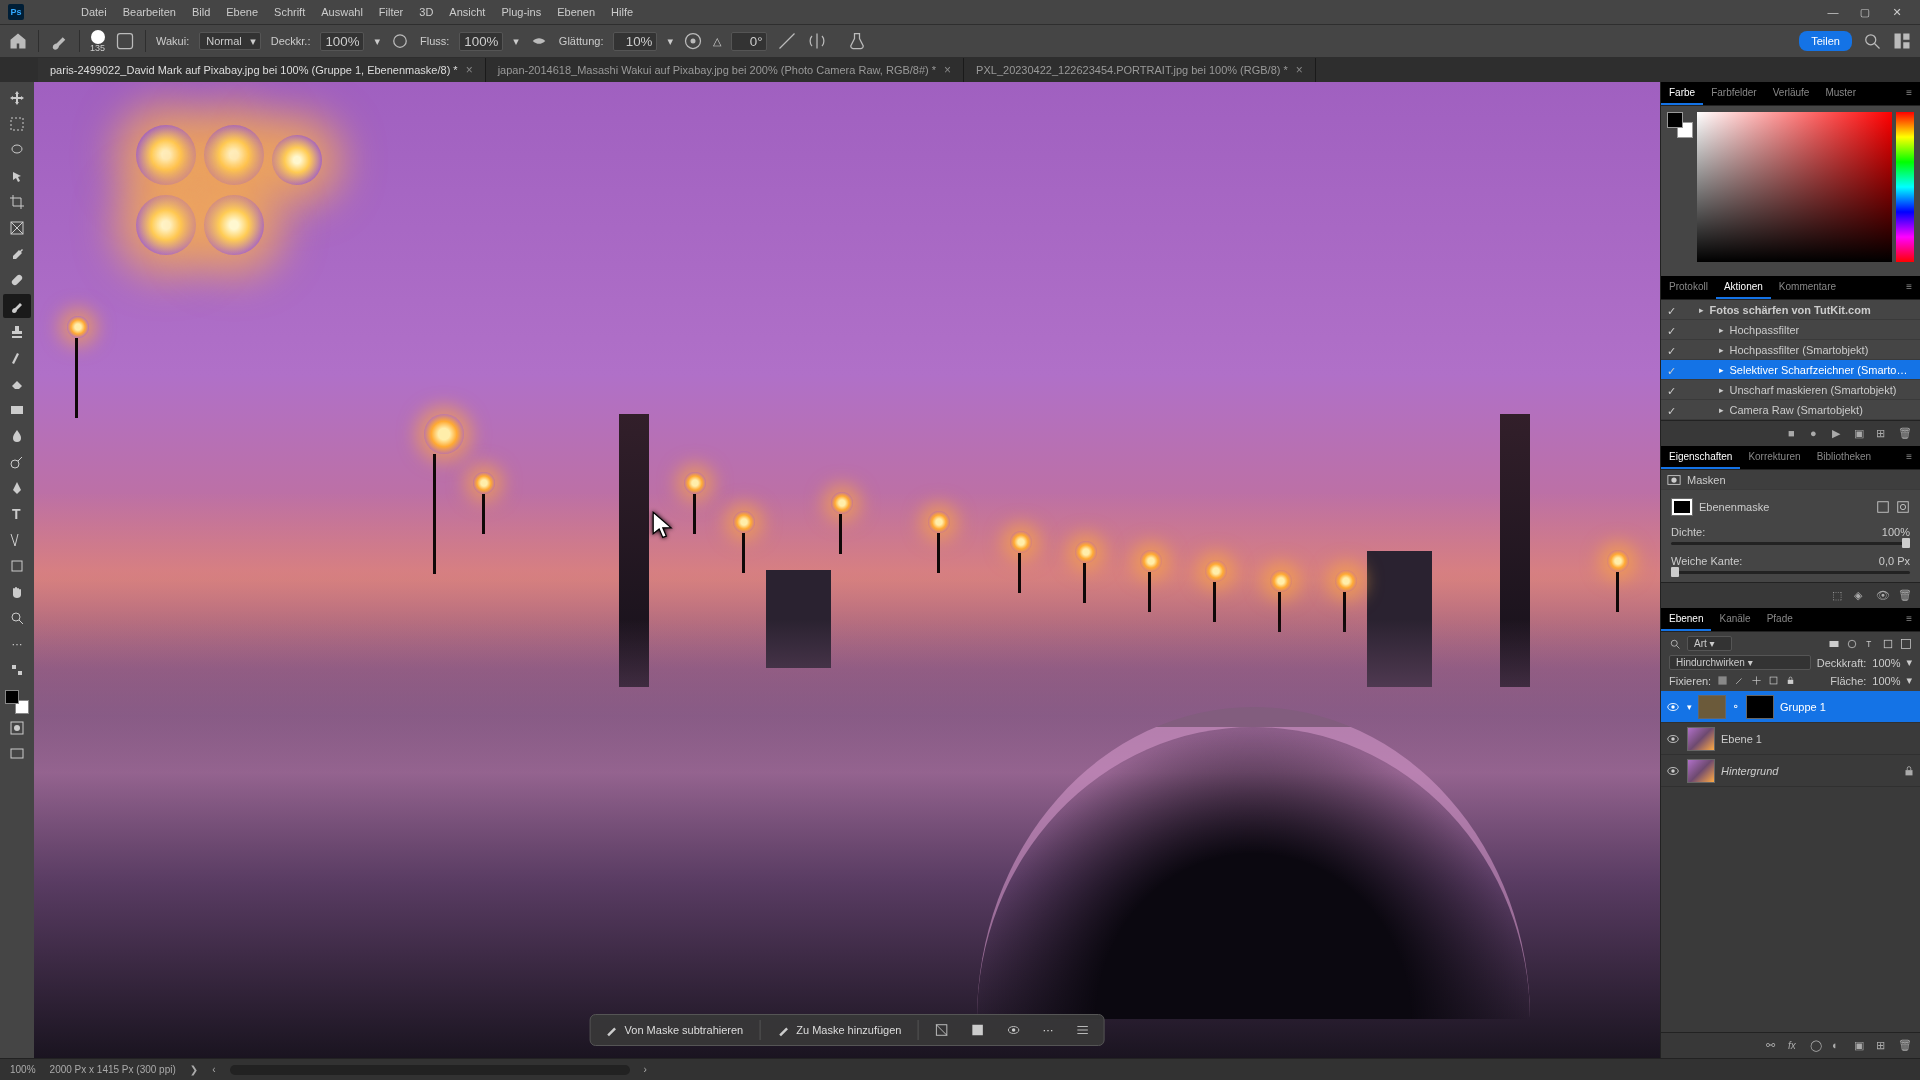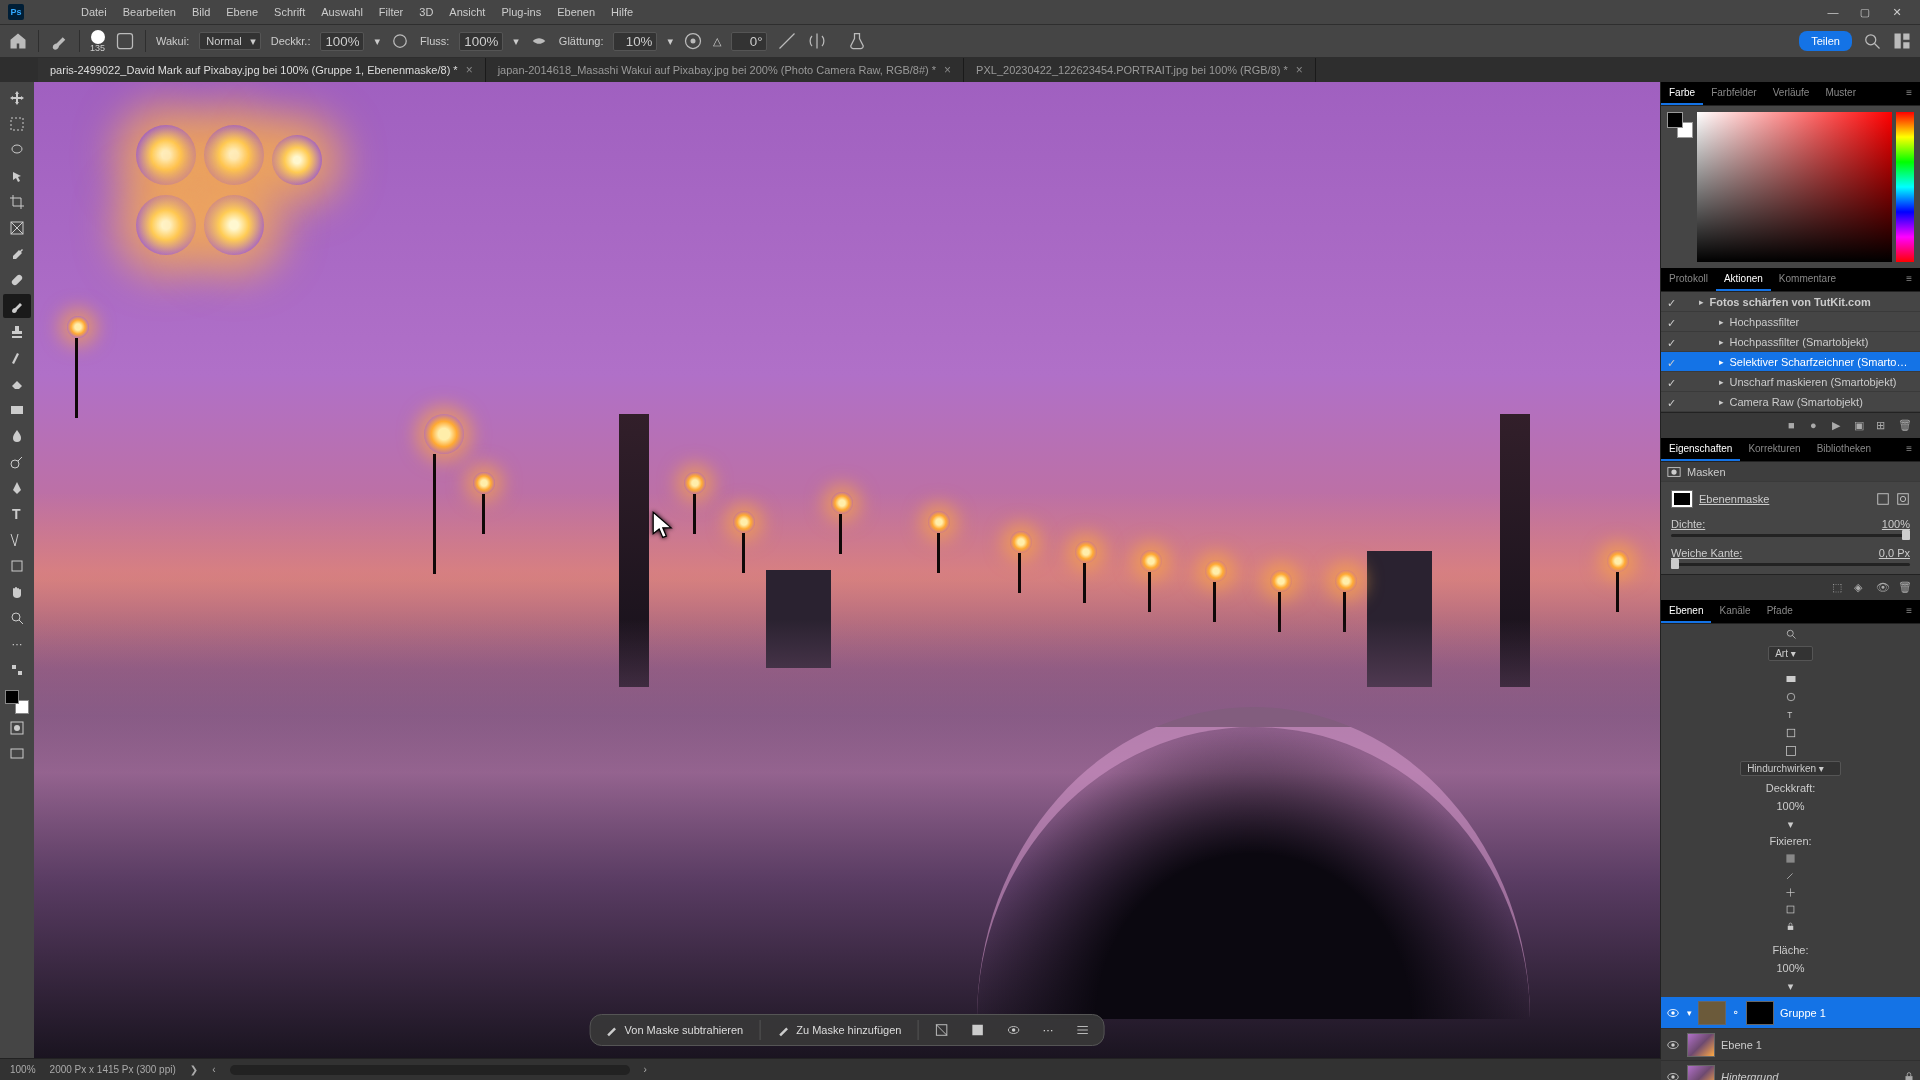--- a/index.html
+++ b/index.html
@@ -45,21 +45,21 @@
   .lamp { position:absolute; width:20px; height:60px; }
   .lamp .glow { width:22px;height:22px; background:radial-gradient(circle,#ffeeaa 20%, #ffaa33 45%, rgba(255,120,0,0) 75%); border-radius:50%; margin:0 auto; box-shadow:0 0 18px 8px rgba(255,170,60,0.6); }
   .lamp .pole { width:3px; height:40px; background:#100808; margin:0 auto; }
   .big-lamp { position:absolute; top:4%; left:6%; }
   .big-lamp .glow { width:60px;height:60px; background:radial-gradient(circle,#fff8d0 10%, #ffcc55 35%, rgba(255,140,20,0) 72%); border-radius:50%; box-shadow:0 0 40px 20px rgba(255,180,70,0.7); display:inline-block; margin:4px; }
   .building { position:absolute; bottom:40%; width:4%; height:10%; background:#2a2230; }
   .column { position:absolute; bottom:38%; width:30px; height:28%; background:linear-gradient(#321f2a,#15101a); }
   .cursor { position:absolute; left:38%; top:44%; width:24px;height:30px; }
   .cursor svg { filter: drop-shadow(0 0 2px #000); }
 
-  .floating-bar { position:absolute; bottom:12px; left:50%; transform:translateX(-50%); background:#383838ee; border:1px solid #555; border-radius:12px; display:flex; align-items:center; padding:4px 8px; gap:10px; }
+  .floating-bar { position:absolute; bottom:12px; left:50%; transform:translateX(-50%); background:#383838ee; border:1px solid #555; border-radius:6px; display:flex; align-items:center; padding:4px 8px; gap:10px; }
   .floating-bar .fitem { display:flex; align-items:center; gap:6px; padding:4px 6px; cursor:pointer; color:#ddd; }
   .floating-bar .vdiv { width:1px;height:20px;background:#555; }
 
   
   .right-panels { width:260px; background:#454545; display:flex; flex-direction:column; border-left:1px solid #222; }
   .panel-tabs { display:flex; background:#000000; border-bottom:1px solid #222; }
   .ptab { padding:5px 8px; color:#888; cursor:pointer; font-size:10px; }
   .ptab.active { color:#fff; border-bottom:2px solid #1473e6; }
   .color-panel { height:170px; position:relative; display:flex; padding:6px; gap:4px; }
   .fgbg-small { width:26px; position:relative; }
@@ -72,27 +72,27 @@
   .actions-panel { flex:0 0 auto; }
   .action-row { display:flex; align-items:center; height:20px; padding:0 6px; gap:6px; border-bottom:1px solid #3a3a3a; cursor:pointer; }
   .action-row.selected { background:#1473e6; color:#fff; }
   .check { width:10px;height:10px; color:#ccc; }
   .action-indent { width:14px; }
   .panel-footer { height:26px; background:#383838; border-top:1px solid #222; display:flex; align-items:center; justify-content:flex-end; gap:8px; padding:0 8px; }
   .panel-footer .fic { width:14px;height:14px; color:#aaa; cursor:pointer; }
 
   .props-panel { }
   .props-body { padding:8px 10px; display:flex; flex-direction:column; gap:10px; }
-  .prop-row { display:flex; align-items:center; justify-content:space-between;text-decoration:underline; }
+  .prop-row { display:flex; align-items:center; justify-content:space-between; }
   .slider { height:3px; background:#222; border-radius:2px; position:relative; margin-top:4px; }
   .slider .thumb { position:absolute; top:-4px; width:8px;height:10px; background:#ccc; border-radius:1px; }
 
   .layers-panel { flex:1; display:flex; flex-direction:column; }
   .layer-controls { padding:4px 8px; display:flex; flex-direction:column; gap:4px; background:#3e3e3e; }
-  .lc-row { display:flex; align-items:center; gap:6px;flex-direction:column; }
+  .lc-row { display:flex; align-items:center; gap:6px; }
   .lc-select { background:#333;border:1px solid #555;color:#ccc;padding:1px 16px 1px 6px;border-radius:2px; font-size:10px; }
   .layer-list { flex:1; overflow:auto; background:#3a3a3a; }
   .layer-row { display:flex; align-items:center; height:32px; border-bottom:1px solid #303030; padding:0 4px; gap:6px; cursor:pointer; }
   .layer-row.selected { background:#1473e6; color:#fff; }
   .eye { width:16px;height:16px; display:flex;align-items:center;justify-content:center; }
   .thumb-box { width:28px;height:24px;background:#222;border:1px solid #666; display:flex;align-items:center;justify-content:center; overflow:hidden; }
   .thumb-grad { width:100%;height:100%; background:linear-gradient(135deg,#b070c8,#6e4a70,#ffaa44); }
   .mask-thumb { width:28px;height:24px;background:#fff;border:1px solid #666; }
   .lock { margin-left:auto; width:14px;height:14px;color:#aaa; }
 

